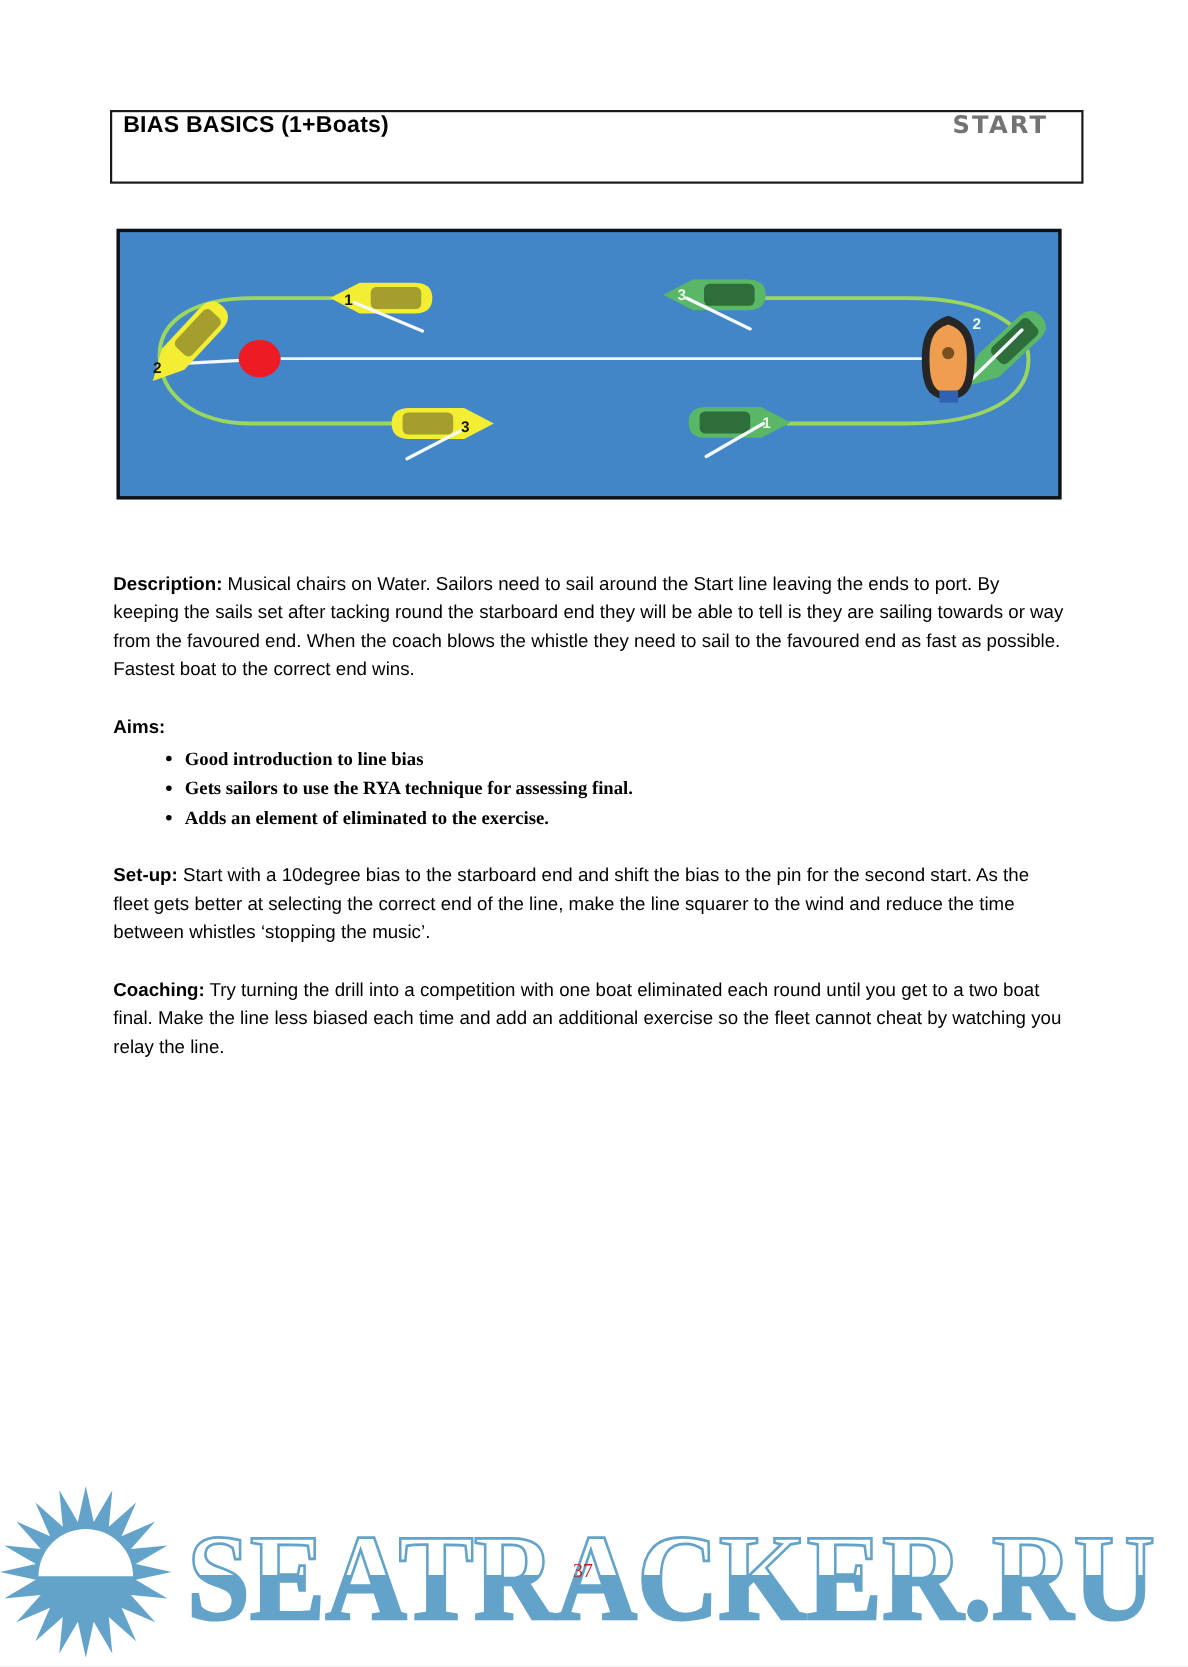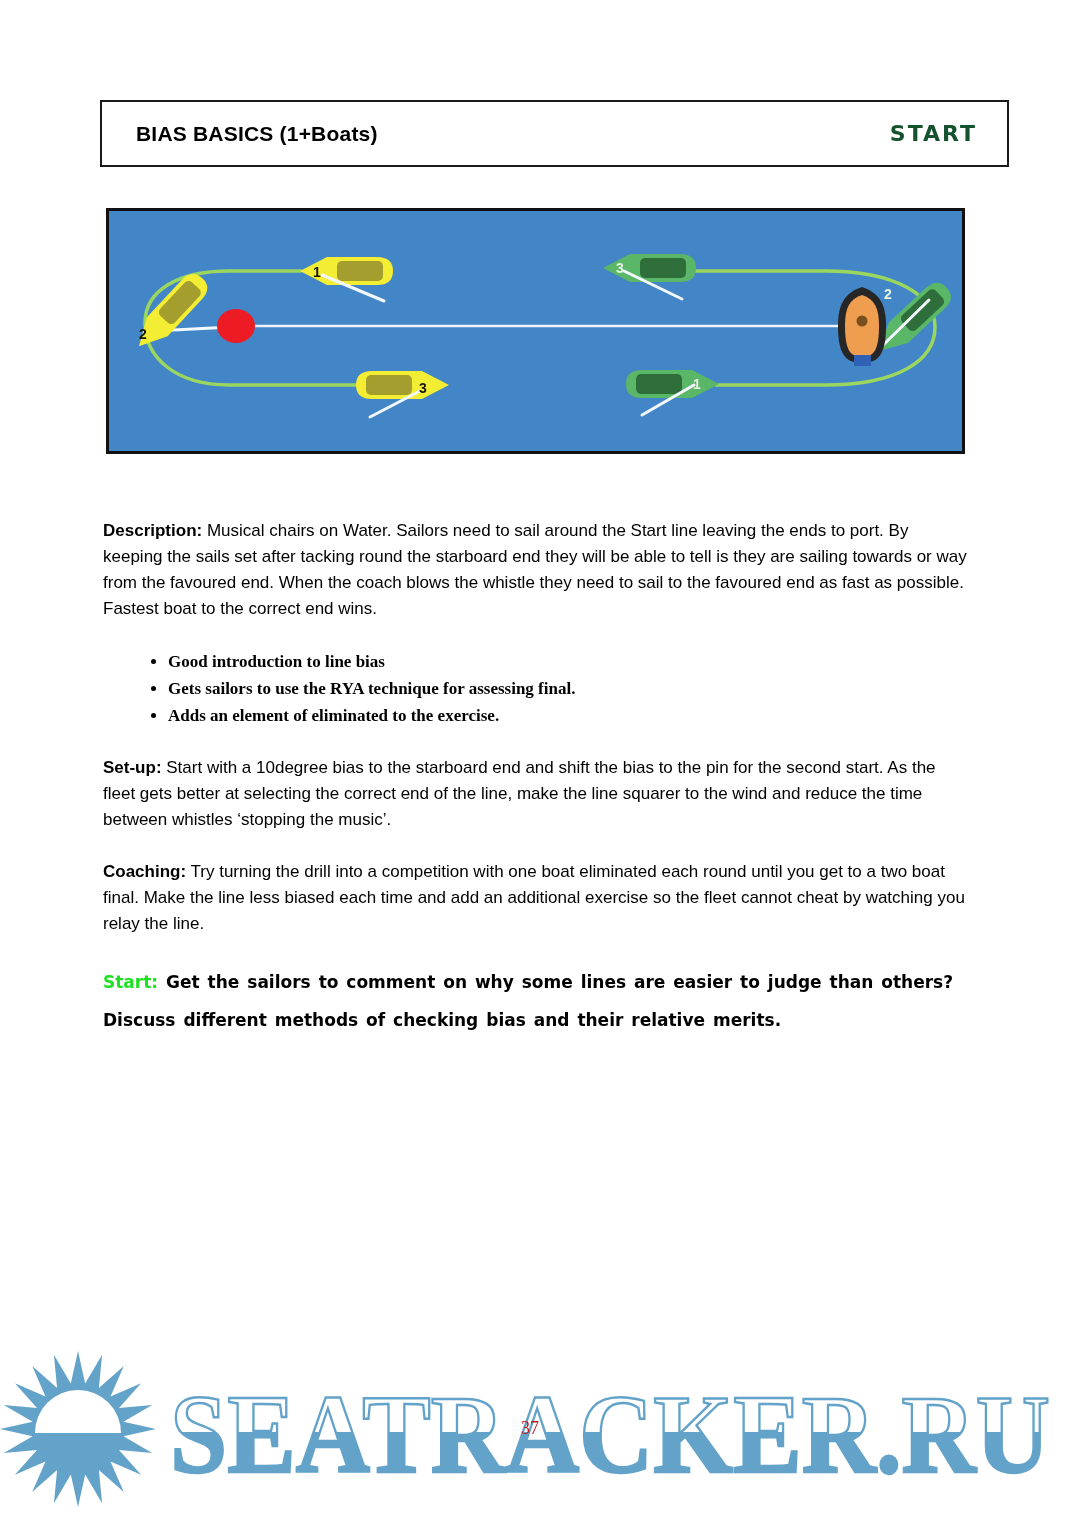--- a/index.html
+++ b/index.html
@@ -5,22 +5,22 @@
   html,body{margin:0;padding:0;background:#e8e8e8;}
   .page{
     position:relative;width:1080px;height:1515px;background:#ffffff;
     margin:0 auto;overflow:hidden;
     font-family:"Liberation Sans",sans-serif;color:#000;
   }
   
   .header-box{
     position:absolute;left:100px;top:100px;width:841px;height:63px;
     border:2px solid #1a1a1a;background:#fff;
-    display:flex;align-items:center;justify-content:space-between;
-    padding:0 30px 0 34px;box-sizing:content-box;
+    display:flex;justify-content:space-between;
+    padding:0 30px 0 10px;box-sizing:content-box;
   }
   .header-title{font-size:21px;font-weight:bold;letter-spacing:.2px;}
   .header-tag{
     font-family:"DejaVu Sans",sans-serif;font-size:22px;font-weight:bold;
     letter-spacing:2px;
   }
   
   .diagram{
     position:absolute;left:106px;top:208px;width:853px;height:240px;
     border:3px solid #111;background:#4286c7;
@@ -47,21 +47,21 @@
     font-family:"Liberation Serif",serif;font-size:18px;color:#b91c1c;
   }
 </style>
 </head>
 <body>
 
 <div class="page">
 
   <div class="header-box">
     <span class="header-title">BIAS BASICS (1+Boats)</span>
-    <span class="header-tag" style="color:#14532d;">START</span>
+    <span class="header-tag" style="color:#737373;">START</span>
   </div>
 
   <div class="diagram">
     <svg width="853" height="240" viewBox="0 0 853 240">
       <defs>
         <g id="boat-y">
           <path d="M 47 0 L 20 -14 L -30 -14 Q -46 -14 -46 0 Q -46 14 -30 14 L 20 14 Z" fill="#f3ee33"></path>
           <rect x="-36" y="-10" width="46" height="20" rx="5" fill="#a49e2e"></rect>
         </g>
         <g id="boat-g">
@@ -123,40 +123,39 @@
     </svg>
   </div>
 
   <div class="content">
 
     <p>
       <b>Description:</b>
       <span>Musical chairs on Water.  Sailors need to sail around the Start line leaving the ends to port. By keeping the sails set after tacking round the starboard end they will be able to tell is they are sailing towards or way from the favoured end. When the coach blows the whistle they need to sail to the favoured end as fast as possible. Fastest boat to the correct end wins.</span>
     </p>
 
+    <p class="coach-head">
+      <b>Aims:</b>
+    </p>
     <ul class="aims">
       <li>Good introduction to line bias</li>
       <li>Gets sailors to use the RYA technique for assessing final.</li>
       <li>Adds an element of eliminated to the exercise.</li>
     </ul>
 
     <p>
       <b>Set-up:</b>
       <span>Start with a 10degree bias to the starboard end and shift the bias to the pin for the second start.  As the fleet gets better at selecting the correct end of the line, make the line squarer to the wind and reduce the time between whistles ‘stopping the music’.</span>
     </p>
 
     <p>
       <b>Coaching:</b>
       <span>Try turning the drill into a competition with one boat eliminated each round until you get to a two boat final.  Make the line less biased each time and add an additional exercise so the fleet cannot cheat by watching you relay the line.</span>
     </p>
 
-    <p class="comic">
-      <span style="color:#1fdf24;">Start:</span>
-      <span>Get the sailors to comment on why some lines are easier to judge than others?  Discuss different methods of checking bias and their relative merits.</span>
-    </p>
   </div>
 
   <div class="watermark">
     <svg width="1080" height="180" viewBox="0 0 1080 180">
       <defs>
         <linearGradient id="wm-split" gradientUnits="userSpaceOnUse" x1="0" y1="0" x2="0" y2="180">
           <stop offset="0.555" stop-color="#ffffff"></stop>
           <stop offset="0.555" stop-color="#64a3c9"></stop>
         </linearGradient>
       </defs>

